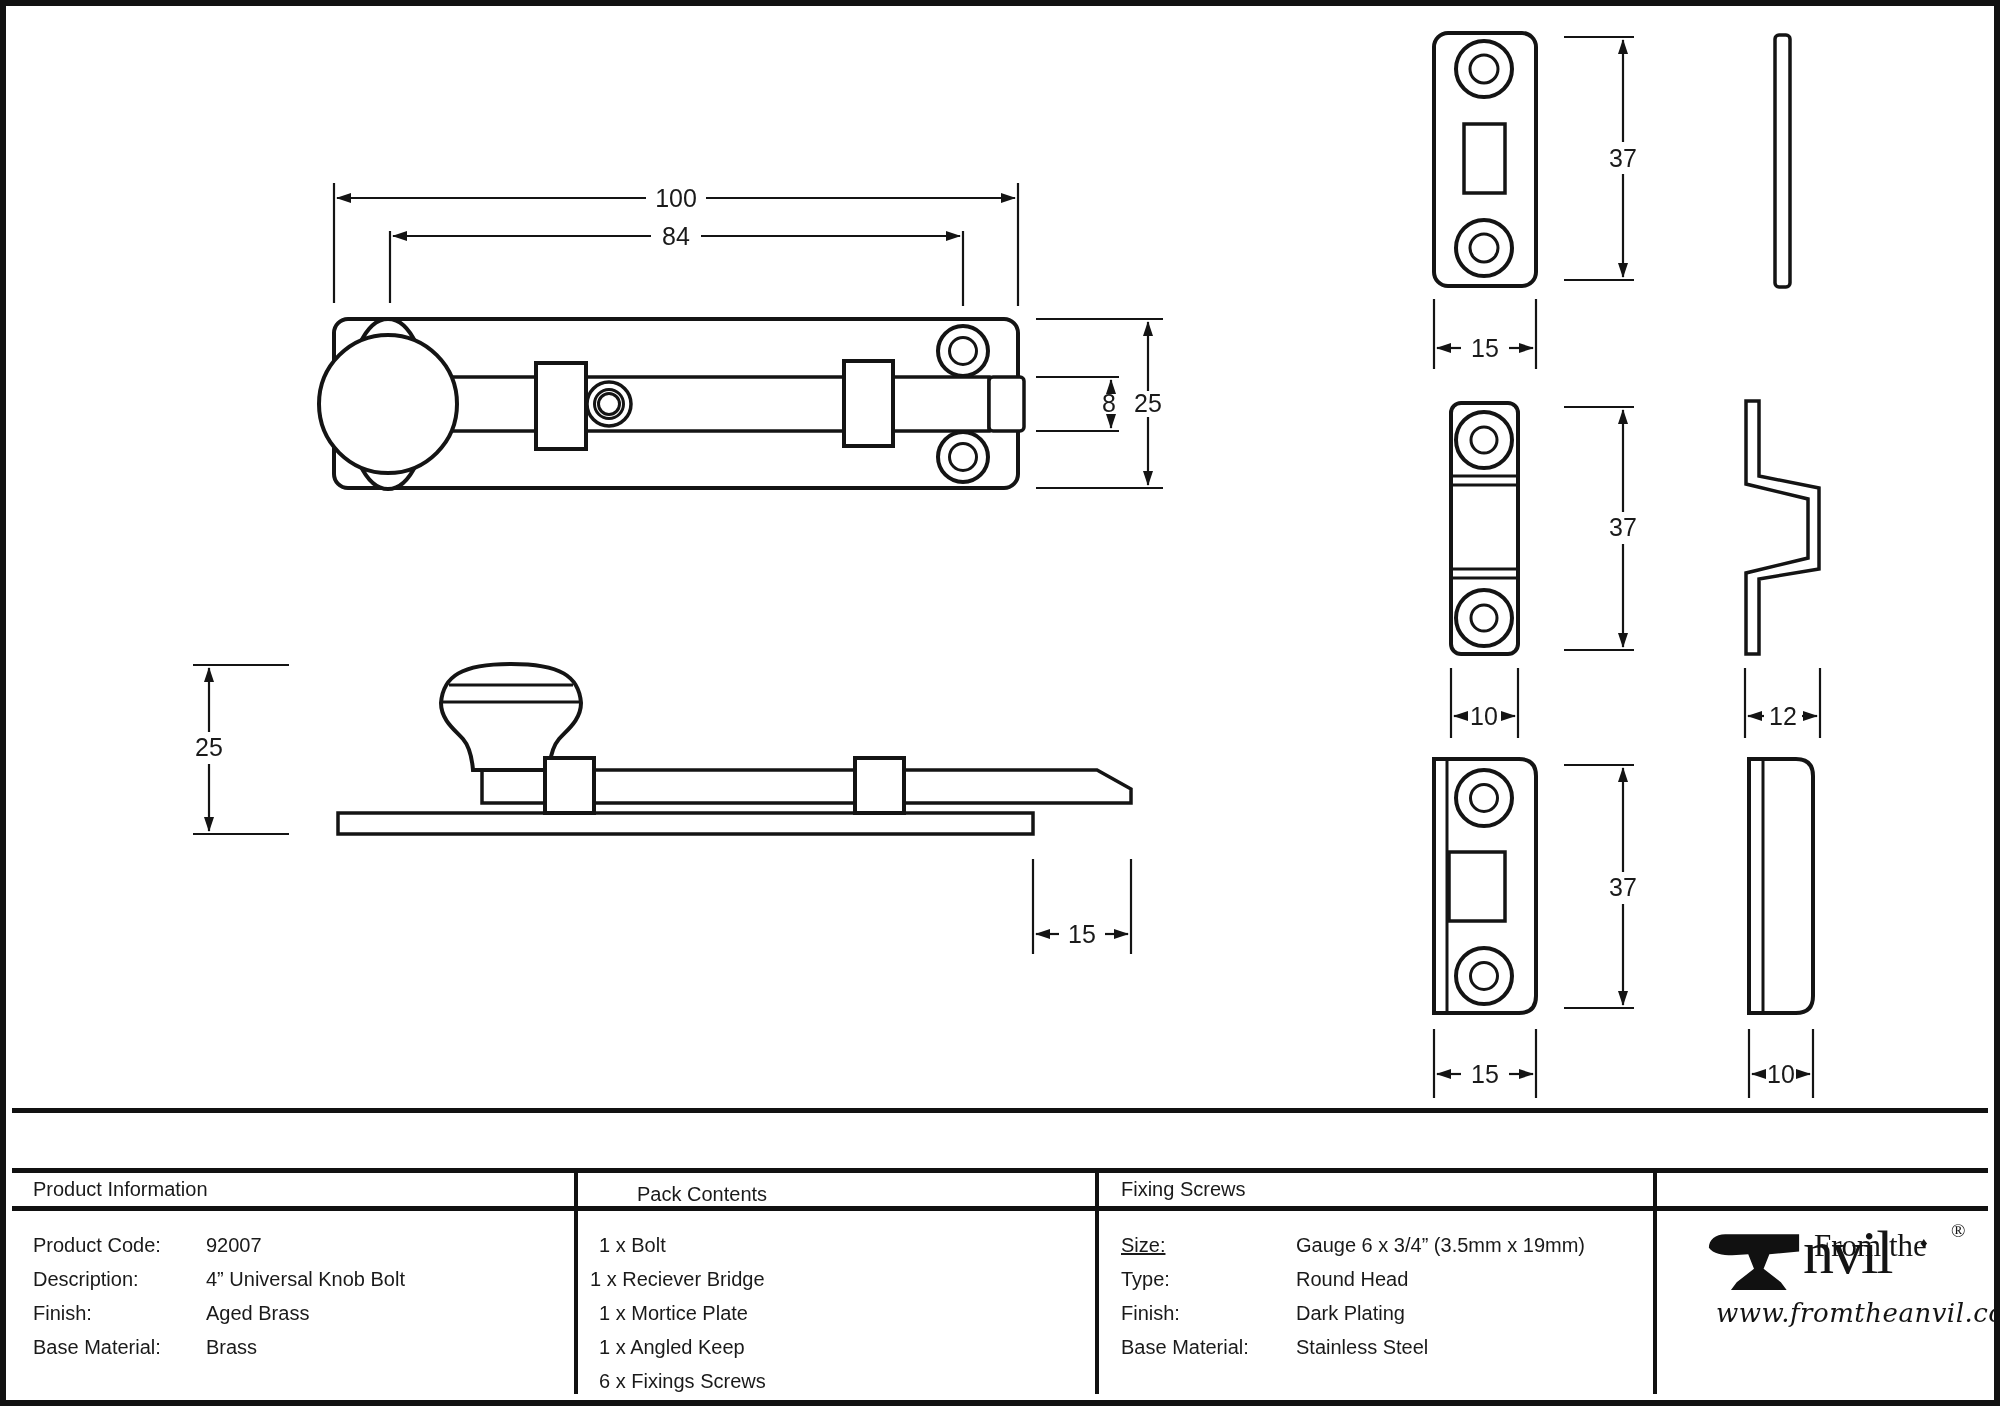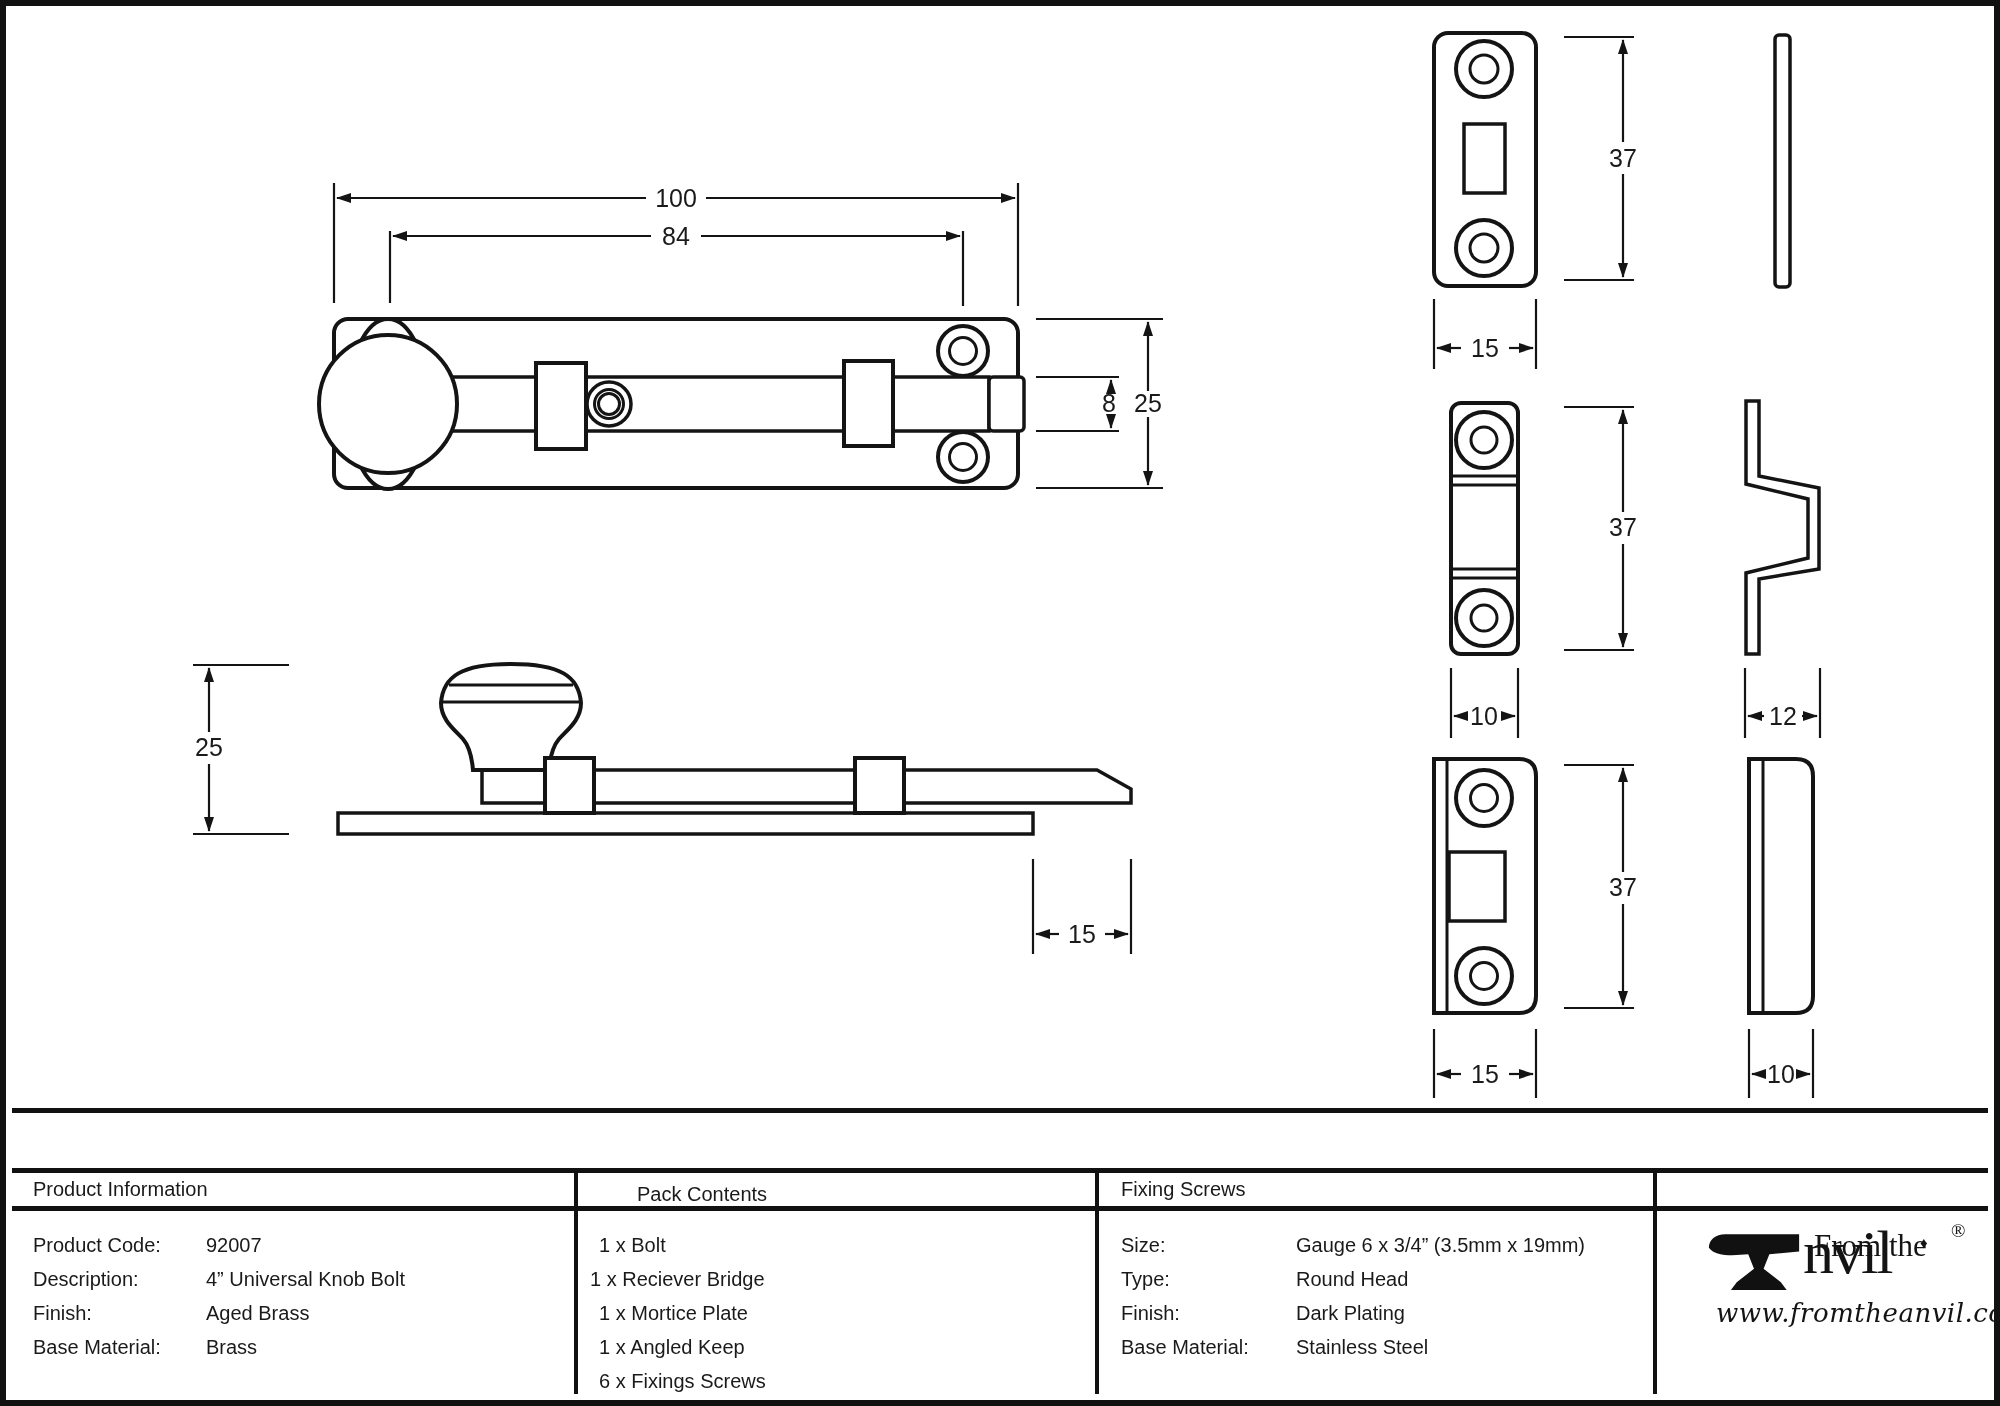--- a/index.html
+++ b/index.html
@@ -237,21 +237,21 @@
 <div class="txt" style="left:200px;top:1296px;">Aged Brass</div>
 <div class="txt" style="left:27px;top:1330px;">Base Material:</div>
 <div class="txt" style="left:200px;top:1330px;">Brass</div>
 
 <div class="txt" style="left:593px;top:1228px;">1 x Bolt</div>
 <div class="txt" style="left:584px;top:1262px;">1 x Reciever Bridge</div>
 <div class="txt" style="left:593px;top:1296px;">1 x Mortice Plate</div>
 <div class="txt" style="left:593px;top:1330px;">1 x Angled Keep</div>
 <div class="txt" style="left:593px;top:1364px;">6 x Fixings Screws</div>
 
-<div class="txt" style="left:1115px;top:1228px;">Size:</div>
+<div class="txt" style="left:1115px;top:1228px;text-decoration:underline;">Size:</div>
 <div class="txt" style="left:1290px;top:1228px;">Gauge 6 x 3/4” (3.5mm x 19mm)</div>
 <div class="txt" style="left:1115px;top:1262px;">Type:</div>
 <div class="txt" style="left:1290px;top:1262px;">Round Head</div>
 <div class="txt" style="left:1115px;top:1296px;">Finish:</div>
 <div class="txt" style="left:1290px;top:1296px;">Dark Plating</div>
 <div class="txt" style="left:1115px;top:1330px;">Base Material:</div>
 <div class="txt" style="left:1290px;top:1330px;">Stainless Steel</div>
 
 <div>
   <svg style="position:absolute;left:1700px;top:1222px;" width="96" height="70" viewBox="0 0 100 72">

